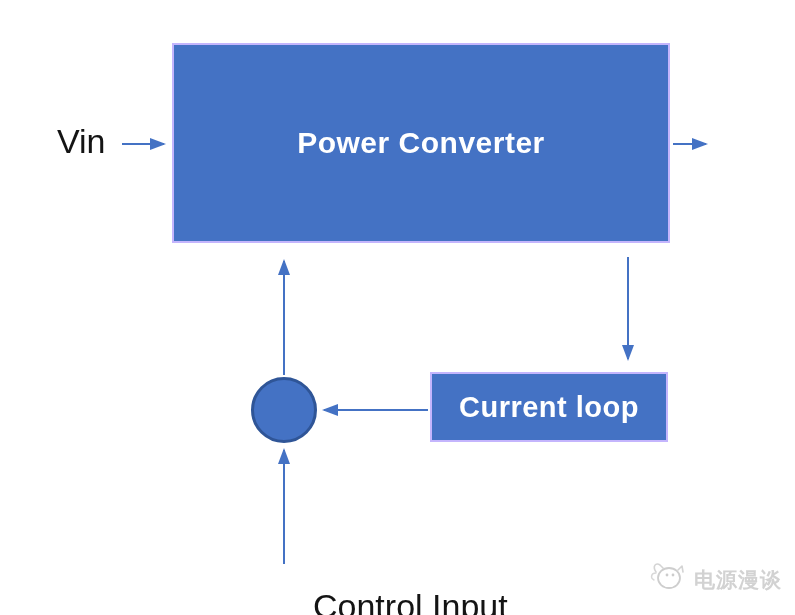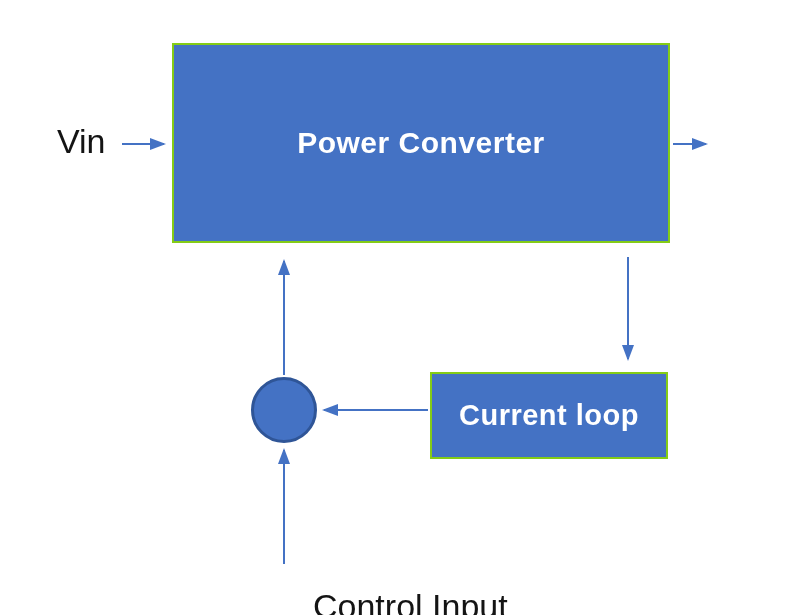--- a/index.html
+++ b/index.html
@@ -17,37 +17,37 @@
   }
   .arrow-layer {
     position: absolute;
     left: 0; top: 0;
     width: 795px; height: 615px;
     pointer-events: none;
   }
   .node {
     position: absolute;
     background: #4472C4;
-    border: 2px solid #84cc16;
+    border: 2px solid #c4b5fd;
     box-sizing: border-box;
     display: flex;
     align-items: center;
     justify-content: center;
     color: #ffffff;
   }
   .node-power-converter {
     left: 172px; top: 43px;
     width: 498px; height: 200px;
     font-size: 30px;
     font-weight: 600;
     letter-spacing: 0.5px;
   }
   .node-current-loop {
     left: 430px; top: 372px;
-    width: 238px; height: 87px;
+    width: 238px; height: 70px;
     font-size: 29px;
     font-weight: 600;
     letter-spacing: 0.5px;
   }
   .node-junction {
     left: 251px; top: 377px;
     width: 66px; height: 66px;
     border-radius: 50%;
     border: 3px solid #2F5597;
   }
@@ -103,14 +103,27 @@
     <span>Current loop</span>
   </div>
 
   <div class="node node-junction"></div>
 
   <div class="io-label label-vin">Vin</div>
 
 
   <div class="io-label label-control-input">Control Input</div>
 
+  <div class="watermark">
+    <span>
+      <svg width="40" height="34" viewBox="0 0 40 34" fill="none">
+        <path d="M8 12 C4 6, 8 2, 12 5 L15 8" stroke="#d4d4d4" stroke-width="1.6" stroke-linecap="round"></path>
+        <path d="M6 20 C2 18, 3 13, 8 13" stroke="#d8d8d8" stroke-width="1.4" stroke-linecap="round"></path>
+        <ellipse cx="21" cy="18" rx="11" ry="10" stroke="#cecece" stroke-width="1.8"></ellipse>
+        <path d="M30 10 L34 6 L35 12" stroke="#d4d4d4" stroke-width="1.6" stroke-linecap="round" stroke-linejoin="round"></path>
+        <circle cx="19" cy="15" r="1.4" fill="#cccccc"></circle>
+        <circle cx="25" cy="15" r="1.4" fill="#cccccc"></circle>
+      </svg>
+    </span>
+    <span>电源漫谈</span>
+  </div>
 
 </div>
 
 </body></html>

